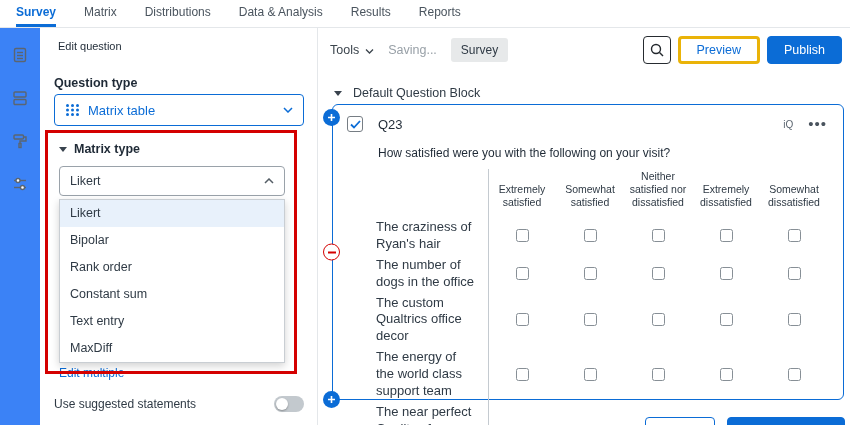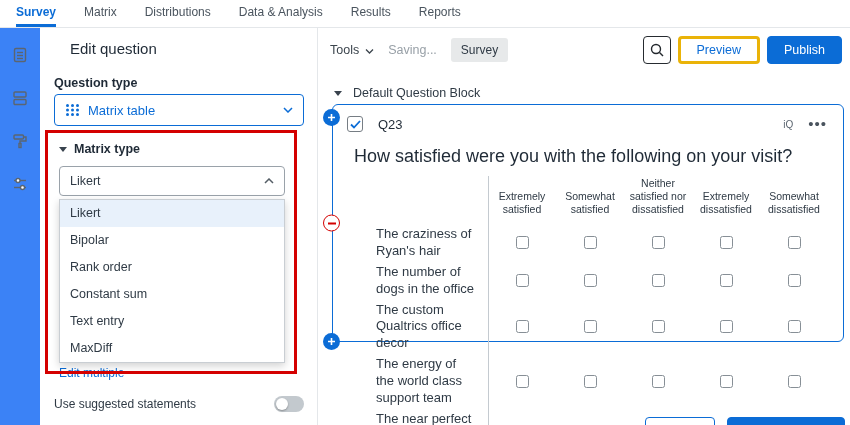--- a/index.html
+++ b/index.html
@@ -15,21 +15,21 @@
   .nav-item.active { color:#0b6cd6; font-weight:bold; border-bottom-color:#0b6cd6; }
 
   
   .rail { position:absolute; left:0; top:28px; width:40px; bottom:0;
           display:flex; flex-direction:column; align-items:center; padding-top:14px; gap:17px; }
   .rail-btn { width:26px; height:26px; background:none; border:none; display:flex; align-items:center; justify-content:center; cursor:pointer; }
 
   
   .panel { position:absolute; left:40px; top:28px; width:278px; bottom:0;
            border-right:1px solid #e4e7ea; background:#fff; }
-  .panel-title { position:absolute; left:30px; top:12px; font-size:15px; color:#1f2a36; }
+  .panel-title { position:absolute; left:18px; top:12px; font-size:11px; color:#1f2a36; }
   .qt-label { position:absolute; left:14px; top:48px; font-size:12.5px; font-weight:bold; color:#1f2a36; }
   .qt-select { position:absolute; left:14px; top:66px; width:250px; height:32px;
                border:1px solid #0b6cd6; border-radius:4px; background:#fff;
                display:flex; align-items:center; gap:8px; padding:0 10px; cursor:pointer; }
   .qt-select .qt-value { font-size:13px; color:#0b6cd6; }
   .qt-select .chev-right { margin-left:auto; display:flex; }
 
   .mt-header { position:absolute; left:19px; top:114px; display:flex; align-items:center; gap:7px;
                font-size:12.5px; font-weight:bold; color:#1f2a36; cursor:pointer; }
   .tri-down { width:0; height:0; border-left:4px solid transparent; border-right:4px solid transparent;
@@ -60,37 +60,37 @@
   .tb-right { margin-left:auto; display:flex; align-items:center; gap:7px; }
   .search-btn { width:28px; height:28px; background:#fff; border:1px solid #262b30; border-radius:4px;
                 display:flex; align-items:center; justify-content:center; cursor:pointer; }
   .preview-btn { height:28px; padding:0 16px; background:#fff; border:3px solid #eab308; border-radius:4px;
                  color:#0b6cd6; font-size:12.5px; font-family:inherit; cursor:pointer; }
   .publish-btn { height:28px; padding:0 16px; background:#0b6cd6; border:1px solid #0b6cd6; border-radius:4px;
                  color:#fff; font-size:12.5px; font-family:inherit; cursor:pointer; }
   .block-header { position:absolute; left:16px; top:58px; display:flex; align-items:center; gap:11px;
                   font-size:12.5px; color:#2f3a45; }
 
-  .qcard-wrap { position:absolute; left:14px; top:76px; width:512px; height:238px; }
+  .qcard-wrap { position:absolute; left:14px; top:76px; width:512px; height:296px; }
   .qcard { width:100%; height:100%; border:1px solid #0b6cd6; border-radius:6px; background:#fff; cursor:pointer; }
   .edge-btn { position:absolute; width:17px; height:17px; border-radius:50%; border:none; padding:0;
               display:flex; align-items:center; justify-content:center; cursor:pointer; z-index:3; }
   .add-btn { background:#0b6cd6; }
   .add-btn.top { left:-9px; top:5px; }
   .add-btn.bottom { left:-9px; bottom:-8px; }
   .remove-btn { left:-9px; top:50%; transform:translateY(-50%); background:#fff; border:1.5px solid #d40000; }
   .remove-btn .minus { width:8px; height:2px; background:#d40000; display:block; }
 
   .qcard-head { display:flex; align-items:center; gap:15px; padding:11px 16px 0 14px; }
   .qcb { width:16px; height:16px; border:1px solid #767d84; border-radius:3px; background:#fff;
          display:flex; align-items:center; justify-content:center; cursor:pointer; }
   .q-id { font-size:13px; color:#1f2a36; }
   .iq { margin-left:auto; font-size:10px; color:#5c6670; }
   .dots-btn { background:none; border:none; font-size:15px; color:#4a545e; letter-spacing:1px; cursor:pointer; line-height:10px; }
-  .q-text { margin:14px 16px 0 21px; font-size:18px; color:#1f2a36; cursor:text; }
+  .q-text { margin:14px 16px 0 45px; font-size:12px; color:#1f2a36; cursor:text; }
 
   .matrix { position:relative; margin:9px 0 0 43px; display:grid; grid-template-columns:112px repeat(5,68px); }
   .matrix::before { content:""; position:absolute; left:112px; top:0; bottom:6px; width:1px; background:#c4cad0; }
   .hcell { font-size:10.5px; color:#2f3a45; display:flex; align-items:flex-end; justify-content:center;
            text-align:center; padding:0 5px 8px; min-height:48px; line-height:1.25; }
   .scell { font-size:13px; color:#2f3a45; padding:2px 12px 2px 0; line-height:1.3;
            display:flex; align-items:center; min-height:31px; cursor:text; }
   .ccell { display:flex; align-items:center; justify-content:center; min-height:31px; }
   .cb { width:13px; height:13px; border:1px solid #878f96; border-radius:2.5px; background:#fff; cursor:pointer; }
 

